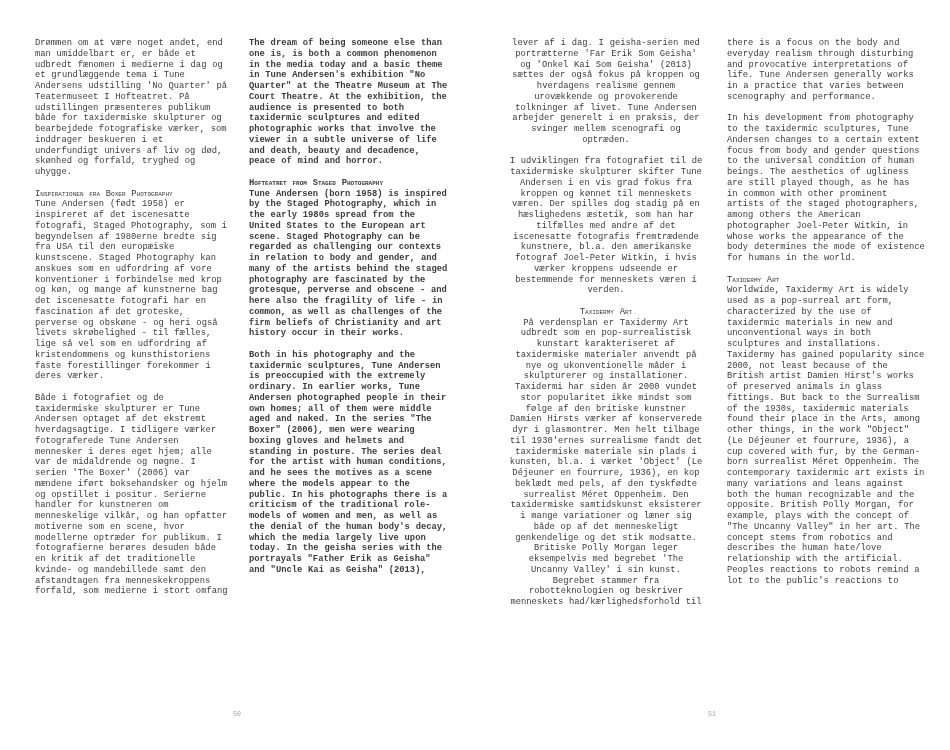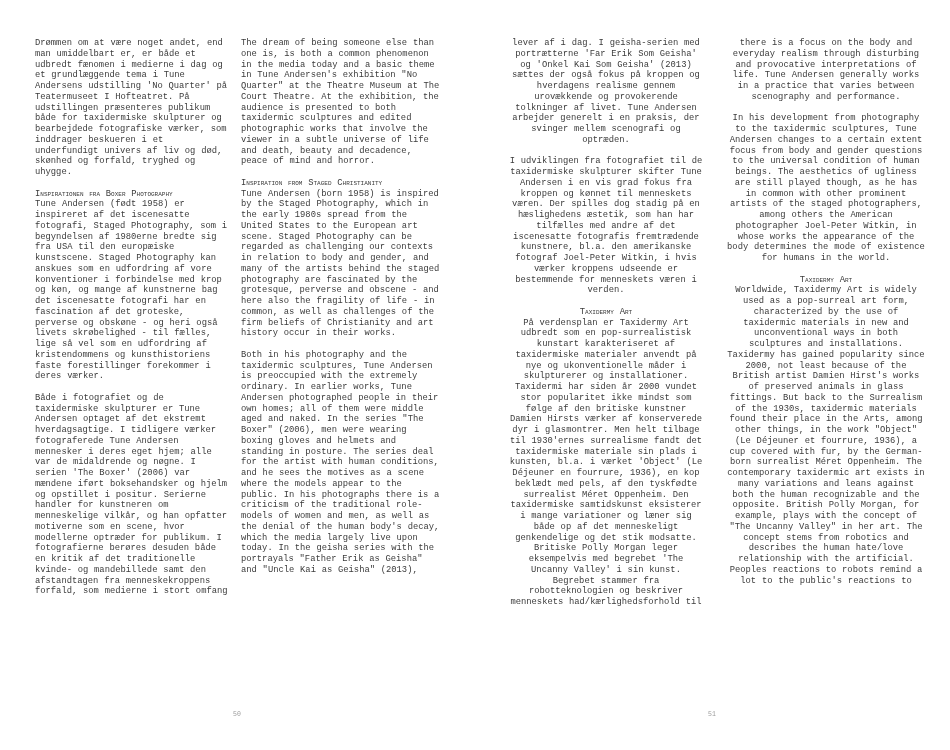--- a/index.html
+++ b/index.html
@@ -28,23 +28,23 @@
     word-spacing: 0.5px;
   }
   .col p {
     margin: 0 0 10.75px 0;
   }
   .col p.h {
     margin: 0;
     font-variant: small-caps;
   }
   .col-1 { left: 35px;  width: 194px; }
-  .col-2 { left: 241px; width: 200px; }
+  .col-2 { left: 249px; width: 200px; font-weight: bold; }
   .col-3 { left: 508px; width: 196px; text-align: center; }
-  .col-4 { left: 727px; width: 198px; text-align: center; }
+  .col-4 { left: 727px; width: 198px; }
   .pagenum {
     position: absolute;
     top: 711px;
     width: 26px;
     text-align: center;
     font-size: 6.5px;
     line-height: 8px;
     color: #9a9a9a;
   }
   .pagenum-left  { left: 224px; }
@@ -57,21 +57,21 @@
 
   <section class="col col-1">
     <p>Drømmen om at være noget andet, end man umiddelbart er, er både et udbredt fænomen i medierne i dag og et grundlæggende tema i Tune Andersens udstilling 'No Quarter' på Teatermuseet I Hofteatret. På udstillingen præsenteres publikum både for taxidermiske skulpturer og bearbejdede fotografiske værker, som inddrager beskueren i et underfundigt univers af liv og død, skønhed og forfald, tryghed og uhygge.</p>
     <p class="h">Inspirationen fra Boxer Photography</p>
     <p>Tune Andersen (født 1958) er inspireret af det iscenesatte fotografi, Staged Photography, som i begyndelsen af 1980erne bredte sig fra USA til den europæiske kunstscene. Staged Photography kan anskues som en udfordring af vore konventioner i forbindelse med krop og køn, og mange af kunstnerne bag det iscenesatte fotografi har en fascination af det groteske, perverse og obskøne - og heri også livets skrøbelighed - til fælles, lige så vel som en udfordring af kristendommens og kunsthistoriens faste forestillinger forekommer i deres værker.</p>
     <p>Både i fotografiet og de taxidermiske skulpturer er Tune Andersen optaget af det ekstremt hverdagsagtige. I tidligere værker fotograferede Tune Andersen mennesker i deres eget hjem; alle var de midaldrende og nøgne. I serien 'The Boxer' (2006) var mændene iført boksehandsker og hjelm og opstillet i positur. Serierne handler for kunstneren om menneskelige vilkår, og han opfatter motiverne som en scene, hvor modellerne optræder for publikum. I fotografierne berøres desuden både en kritik af det traditionelle kvinde- og mandebillede samt den afstandtagen fra menneskekroppens forfald, som medierne i stort omfang</p>
   </section>
 
   <section class="col col-2">
     <p>The dream of being someone else than one is, is both a common phenomenon in the media today and a basic theme in Tune Andersen's exhibition "No Quarter" at the Theatre Museum at The Court Theatre. At the exhibition, the audience is presented to both taxidermic sculptures and edited photographic works that involve the viewer in a subtle universe of life and death, beauty and decadence, peace of mind and horror.</p>
-    <p class="h">Inspiration from Staged Christianity</p>
+    <p class="h">Hofteatret from Staged Photography</p>
     <p>Tune Andersen (born 1958) is inspired by the Staged Photography, which in the early 1980s spread from the United States to the European art scene. Staged Photography can be regarded as challenging our contexts in relation to body and gender, and many of the artists behind the staged photography are fascinated by the grotesque, perverse and obscene - and here also the fragility of life - in common, as well as challenges of the firm beliefs of Christianity and art history occur in their works.</p>
     <p>Both in his photography and the taxidermic sculptures, Tune Andersen is preoccupied with the extremely ordinary. In earlier works, Tune Andersen photographed people in their own homes; all of them were middle aged and naked. In the series "The Boxer" (2006), men were wearing boxing gloves and helmets and standing in posture. The series deal for the artist with human conditions, and he sees the motives as a scene where the models appear to the public. In his photographs there is a criticism of the traditional role-models of women and men, as well as the denial of the human body's decay, which the media largely live upon today. In the geisha series with the portrayals "Father Erik as Geisha" and "Uncle Kai as Geisha" (2013),</p>
   </section>
 
   <section class="col col-3">
     <p>lever af i dag. I geisha-serien med portrætterne 'Far Erik Som Geisha' og 'Onkel Kai Som Geisha' (2013) sættes der også fokus på kroppen og hverdagens realisme gennem urovækkende og provokerende tolkninger af livet. Tune Andersen arbejder generelt i en praksis, der svinger mellem scenografi og optræden.</p>
     <p>I udviklingen fra fotografiet til de taxidermiske skulpturer skifter Tune Andersen i en vis grad fokus fra kroppen og kønnet til menneskets væren. Der spilles dog stadig på en hæslighedens æstetik, som han har tilfælles med andre af det iscenesatte fotografis fremtrædende kunstnere, bl.a. den amerikanske fotograf Joel-Peter Witkin, i hvis værker kroppens udseende er bestemmende for menneskets væren i verden.</p>
     <p class="h">Taxidermy Art</p>
     <p>På verdensplan er Taxidermy Art udbredt som en pop-surrealistisk kunstart karakteriseret af taxidermiske materialer anvendt på nye og ukonventionelle måder i skulpturerer og installationer. Taxidermi har siden år 2000 vundet stor popularitet ikke mindst som følge af den britiske kunstner Damien Hirsts værker af konserverede dyr i glasmontrer. Men helt tilbage til 1930'ernes surrealisme fandt det taxidermiske materiale sin plads i kunsten, bl.a. i værket 'Object' (Le Déjeuner en fourrure, 1936), en kop beklædt med pels, af den tyskfødte surrealist Méret Oppenheim. Den taxidermiske samtidskunst eksisterer i mange variationer og læner sig både op af det menneskeligt genkendelige og det stik modsatte. Britiske Polly Morgan leger eksempelvis med begrebet 'The Uncanny Valley' i sin kunst. Begrebet stammer fra robotteknologien og beskriver menneskets had/kærlighedsforhold til</p>
   </section>

